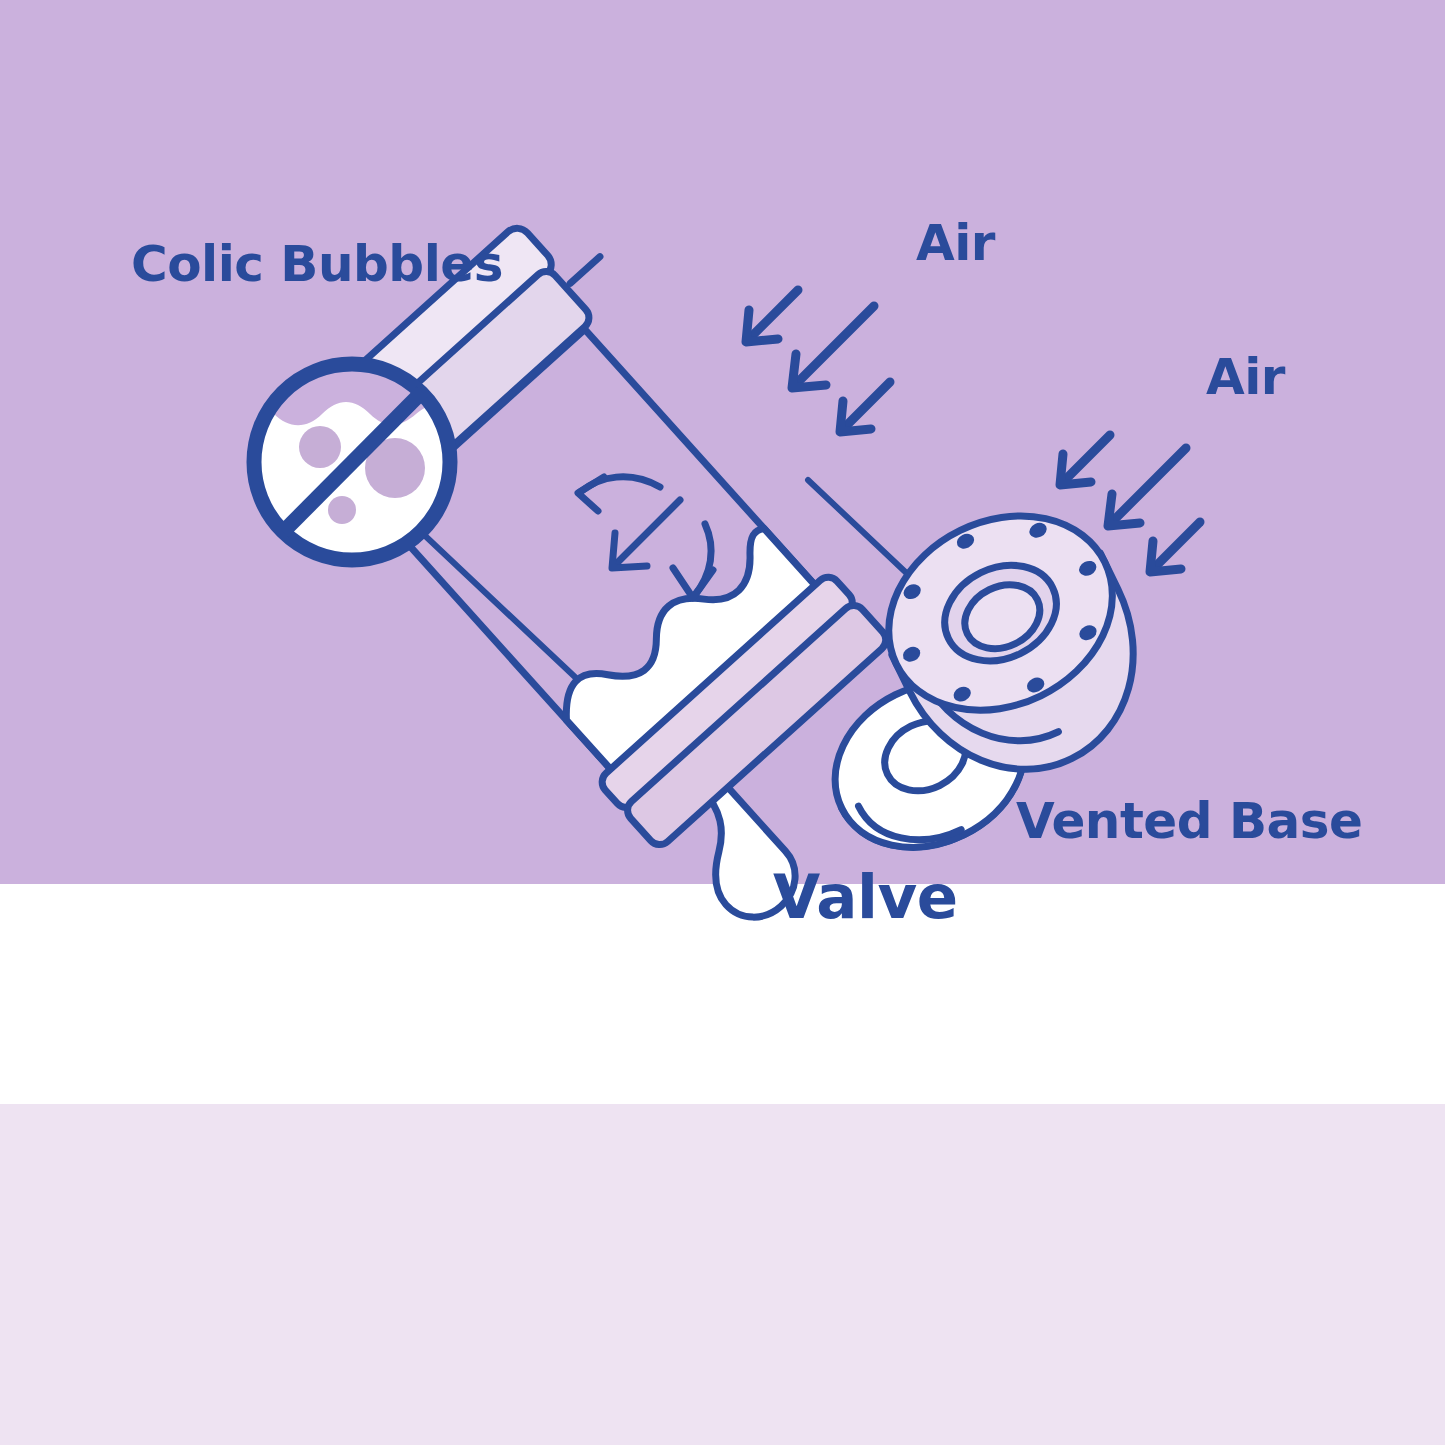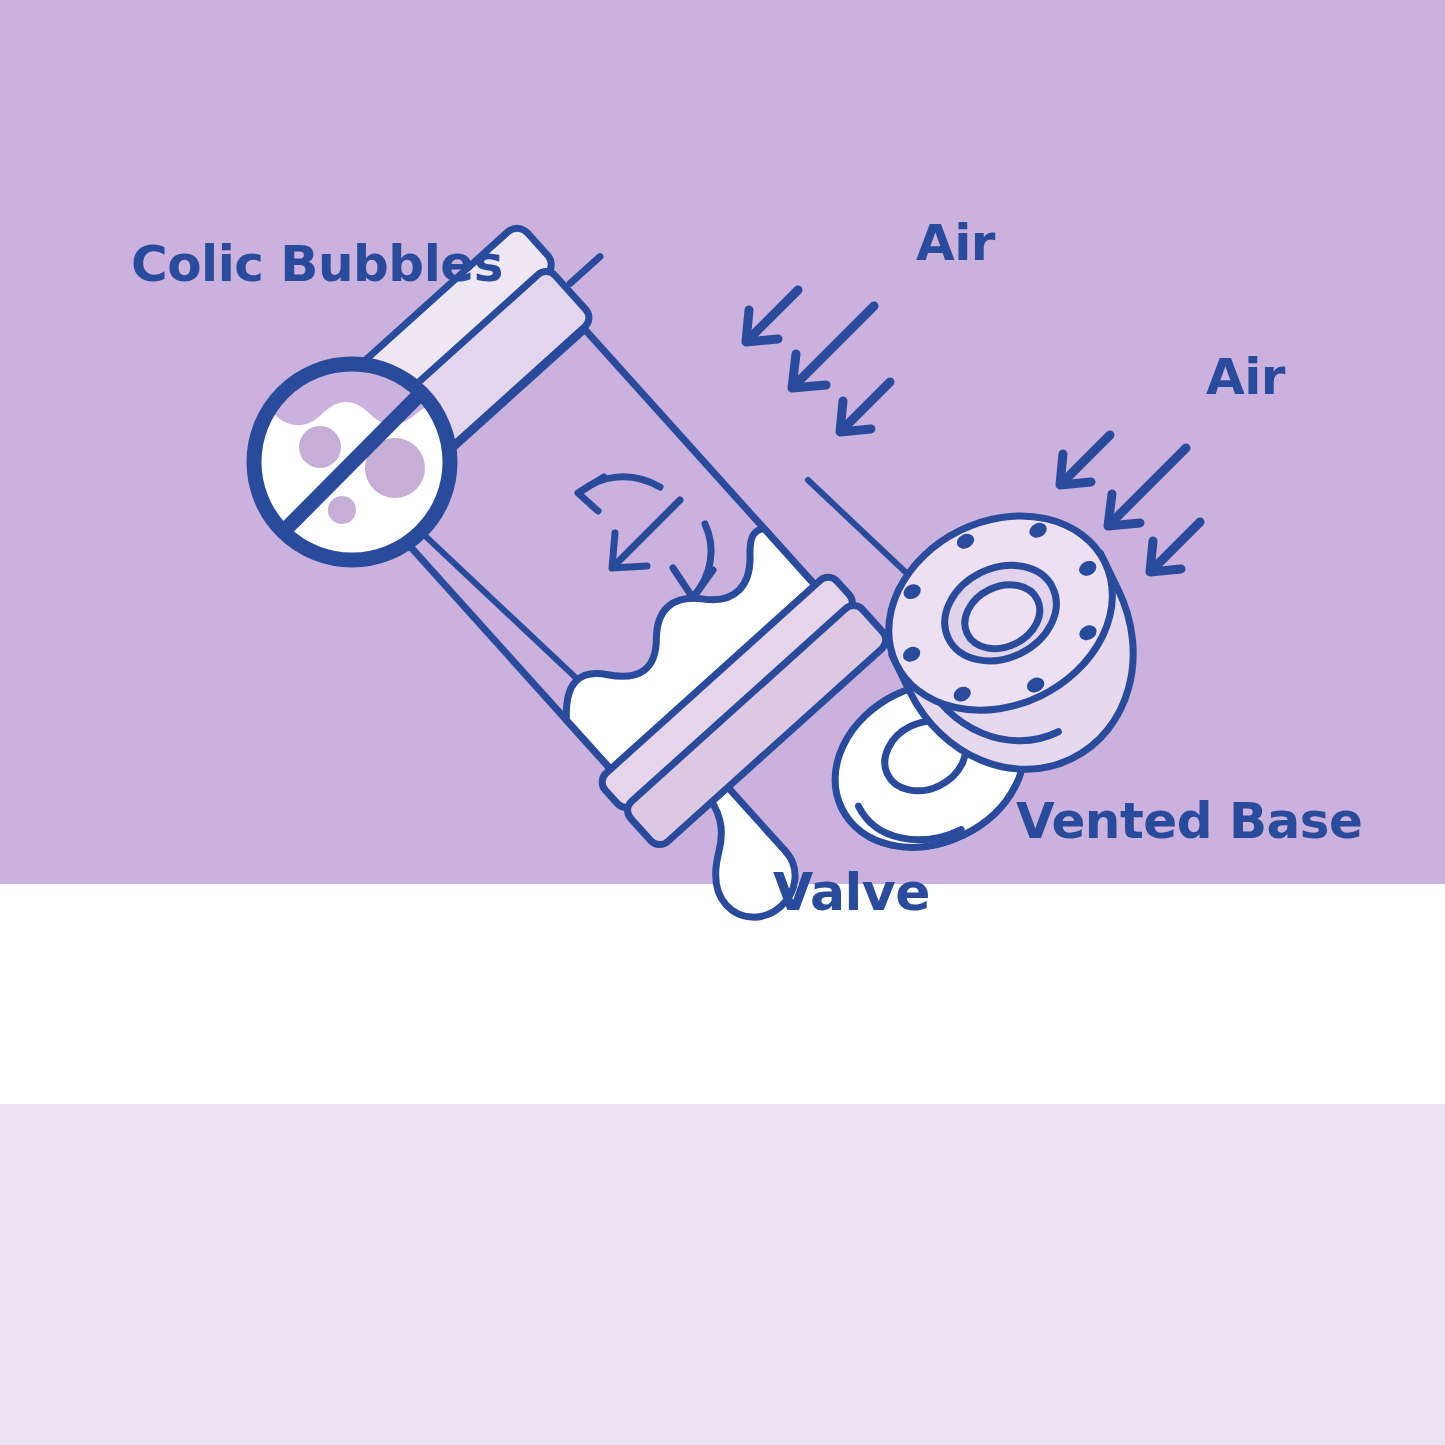--- a/index.html
+++ b/index.html
@@ -51,21 +51,21 @@
   #label-air-1 {
     left: 916px; top: 218px;
     font-size: 50px;
   }
   #label-air-2 {
     left: 1206px; top: 352px;
     font-size: 50px;
   }
   #label-valve {
     left: 773px; top: 866px;
-    font-size: 52px;
+    font-size: 61px;
   }
   #label-vented-base {
     left: 1016px; top: 796px;
     font-size: 50px;
   }
 </style>
 </head>
 <body>
 
 <div id="page">

